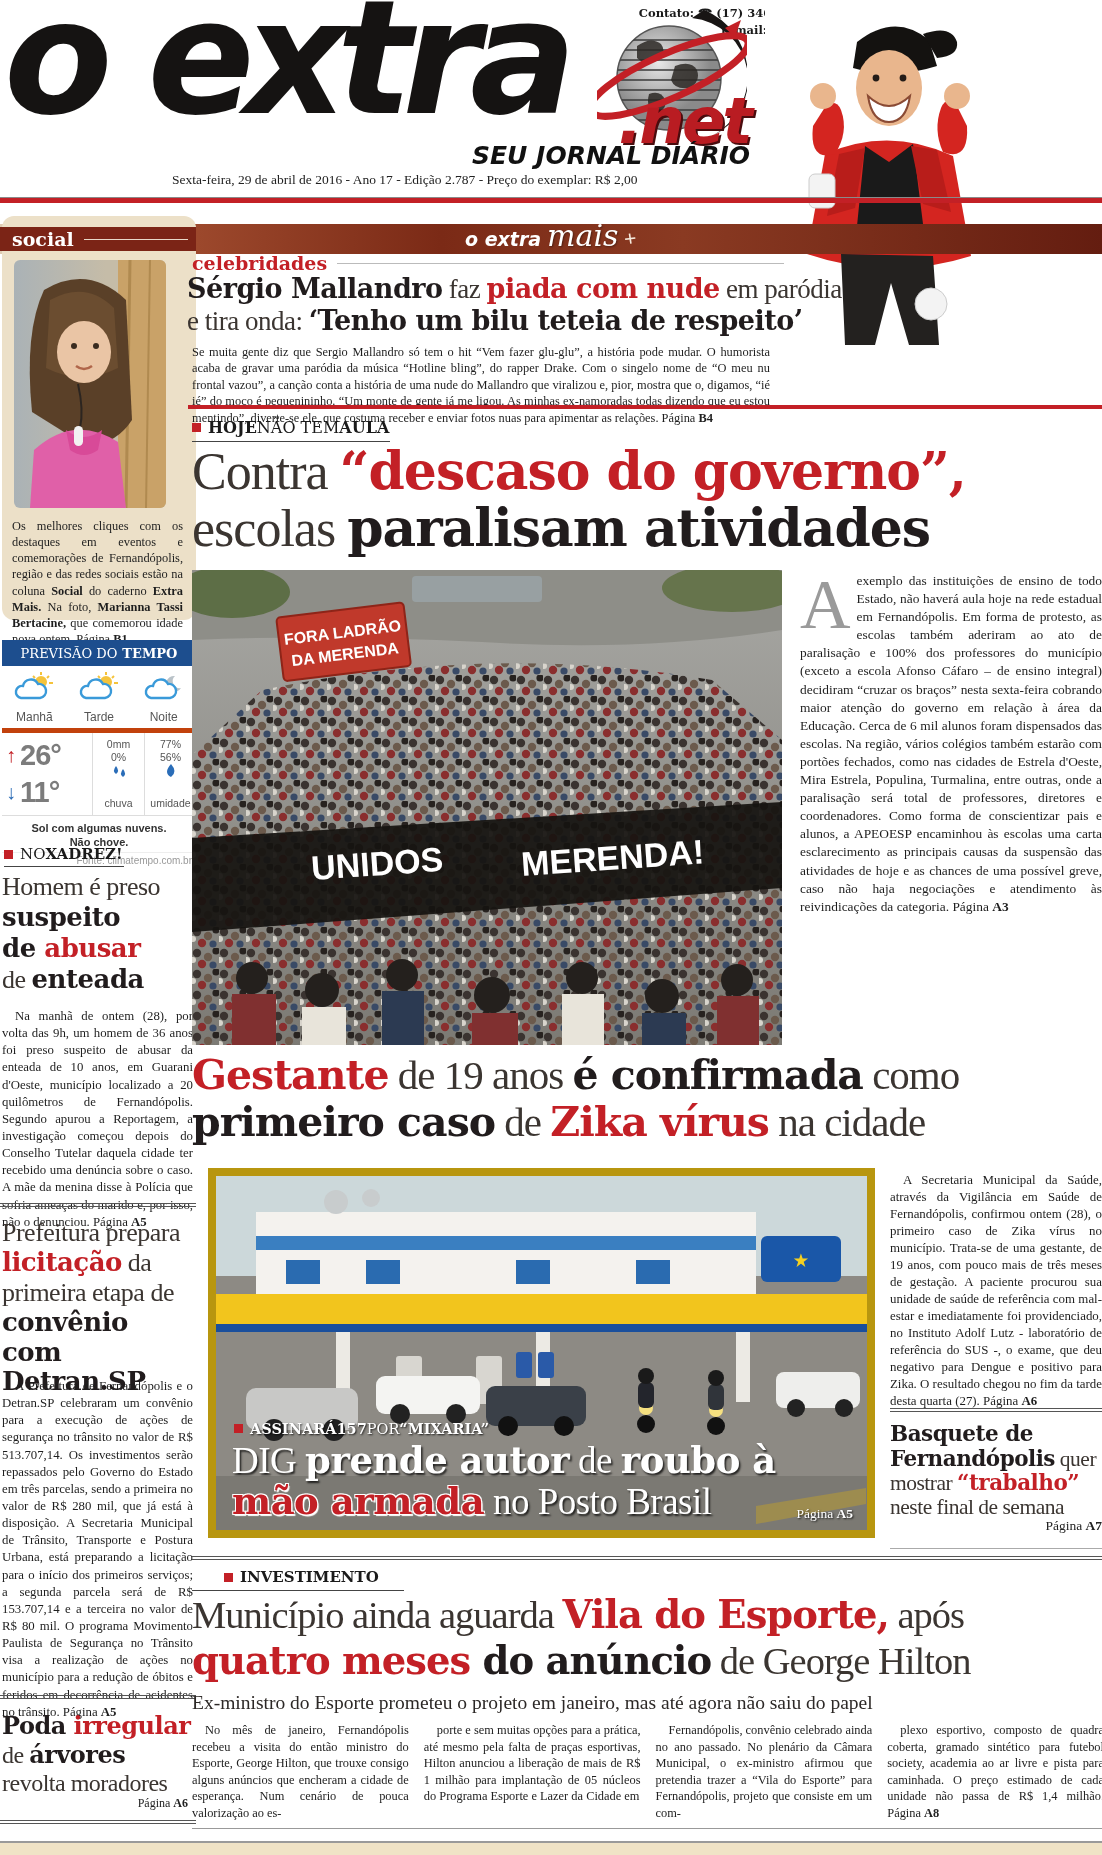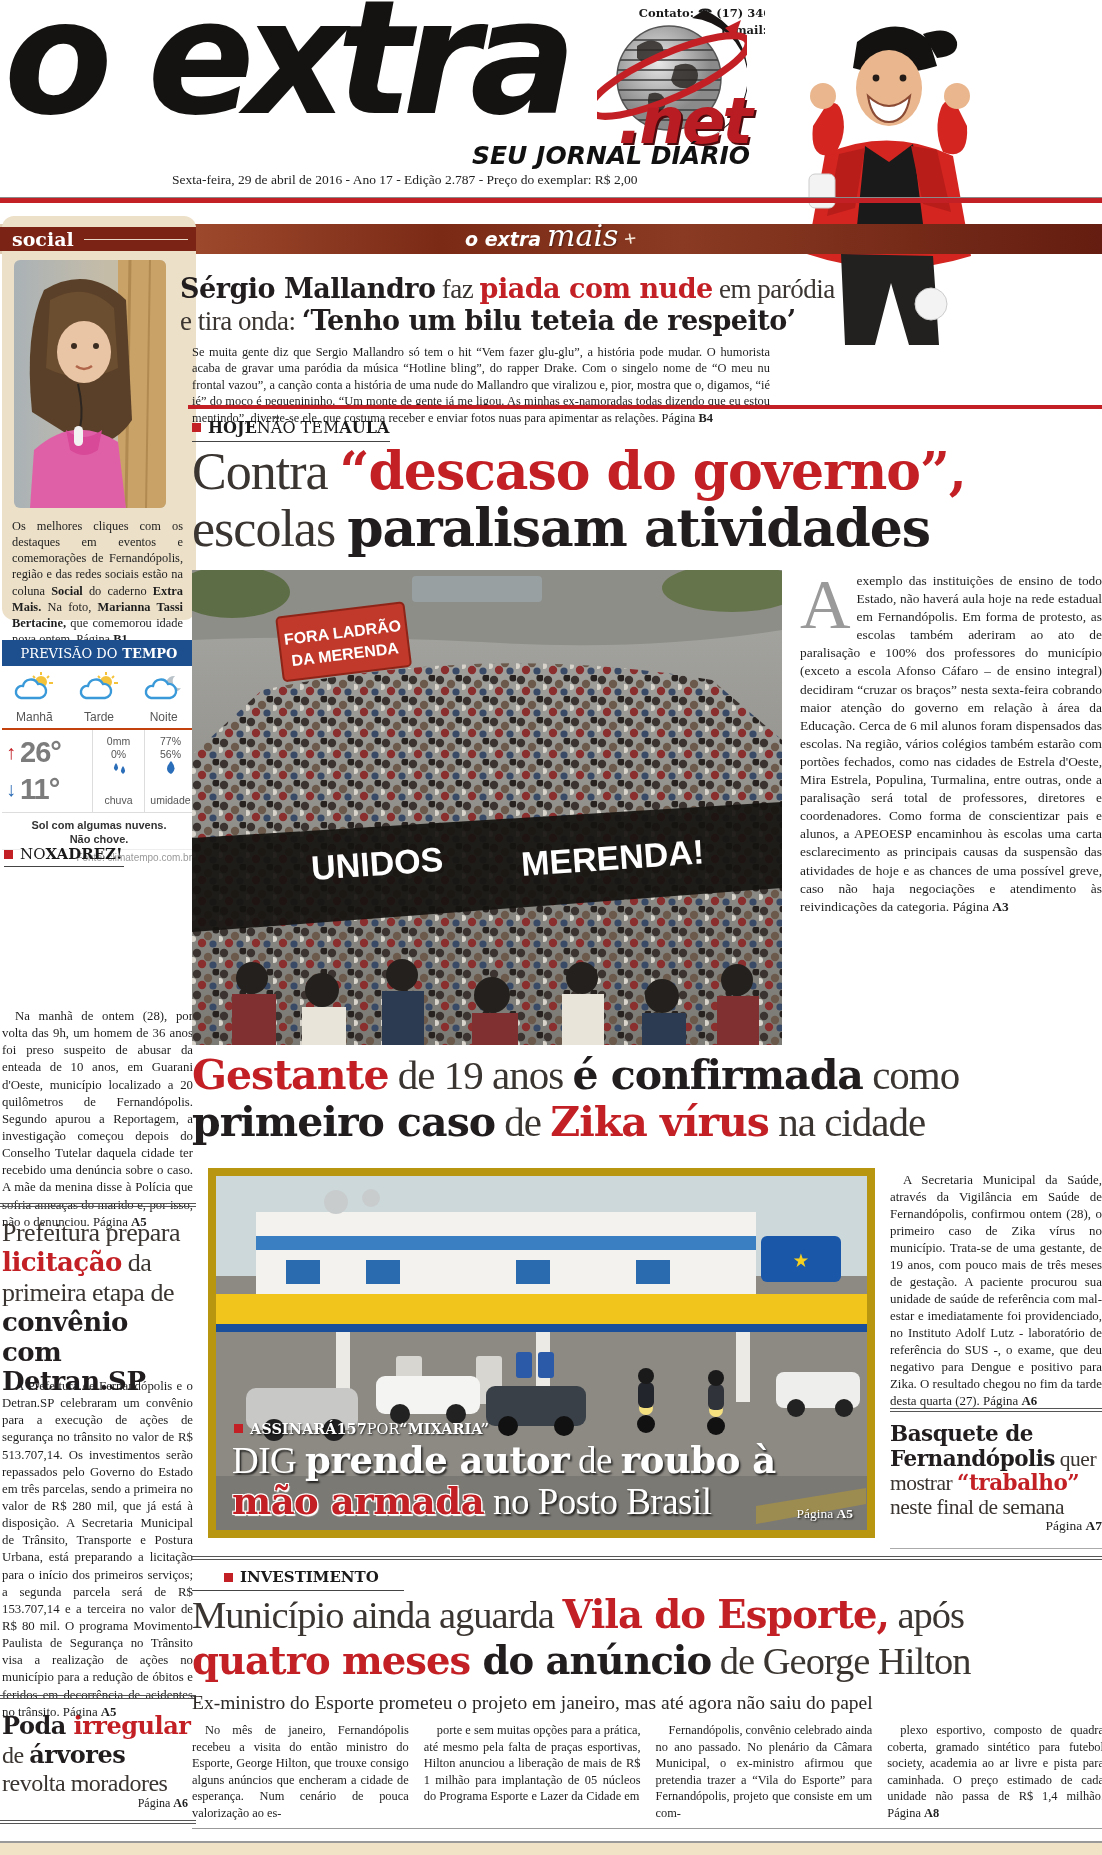--- a/index.html
+++ b/index.html
@@ -33,21 +33,21 @@
               align-items:center;padding-left:12px;box-sizing:border-box;}
   .social-bar .lbl{font-family:"DejaVu Serif",serif;font-weight:700;font-size:19px;color:#fff;line-height:1;}
   .social-bar::after{content:"";flex:1;height:1px;background:#e8d8c8;margin:0 8px 0 10px;}
   .social-photo{left:14px;top:260px;width:152px;height:248px;border-radius:6px;overflow:hidden;}
   .social-caption{left:12px;top:518px;width:171px;font-size:12.4px;line-height:1.3;
                   text-align:justify;color:#222;}
   .weather{left:2px;top:640px;width:194px;font-family:"Liberation Sans",sans-serif;}
   .weather-title{height:26px;background:#1d4e8e;color:#fff;display:flex;align-items:center;
                  justify-content:center;font-family:"DejaVu Serif",serif;font-size:13px;}
   .weather-title b{margin-left:5px;}
-  .w-icons{display:flex;border-bottom:2px solid #c2410c;}
+  .w-icons{display:flex;border-bottom:5px solid #c2410c;}
   .w-icons .wi{flex:1;text-align:center;padding:6px 0 4px;}
   .wi .wlab{font-size:12px;color:#555;margin-top:2px;}
   .w-mid{display:flex;border-bottom:1px solid #ddd;height:82px;}
   .w-temps{width:86px;display:flex;flex-direction:column;justify-content:center;gap:4px;padding-left:4px;}
   .w-temp{display:flex;align-items:center;gap:4px;}
   .w-arrow{font-weight:700;font-size:20px;}
   .w-arrow.up{color:#c32026;} .w-arrow.down{color:#2a6bb5;}
   .w-num{font-weight:700;font-size:29px;color:#7c7c7c;letter-spacing:-1px;}
   .w-col{flex:1;border-left:1px solid #ddd;display:flex;flex-direction:column;align-items:center;
          justify-content:center;font-size:10.5px;color:#555;line-height:1.25;}
@@ -66,21 +66,21 @@
   .body-txt{text-align:justify;color:#1e1e1e;}
   .pg{font-weight:700;}
   
   .lr-head{left:2px;width:192px;line-height:1.16;letter-spacing:-0.5px;}
   .lr-body{left:2px;width:191px;font-size:12.8px;line-height:1.34;text-align:justify;text-indent:13px;}
   .lr-div{left:0;width:196px;height:4px;border-top:1px solid #555;border-bottom:1px solid #555;box-sizing:border-box;}
   
   .celeb-kicker{left:192px;top:252px;width:592px;display:flex;align-items:center;
      font-family:"DejaVu Serif",serif;font-weight:700;font-size:19px;color:#c32026;}
   .celeb-kicker::after{content:"";flex:1;height:1px;background:#bbb;margin-left:10px;}
-  .celeb-head{left:180px;top:273px;width:600px;font-size:27px;line-height:1.2;letter-spacing:-0.5px;white-space:nowrap;}
+  .celeb-head{left:187px;top:273px;width:600px;font-size:27px;line-height:1.2;letter-spacing:-0.5px;white-space:nowrap;}
   .celeb-body{left:192px;top:344px;width:578px;font-size:12.4px;line-height:1.32;}
   .mallandro{left:765px;top:4px;width:245px;height:341px;}
   .rule-red-mid{left:188px;top:405px;width:914px;height:4px;background:#c32026;}
   
   .main-kicker{left:192px;top:418px;}
   .main-krule{left:192px;top:441px;width:198px;}
   .main-head{left:192px;top:443px;width:912px;font-size:52px;line-height:1.07;letter-spacing:-1px;white-space:nowrap;}
   .protest{left:192px;top:570px;width:590px;height:475px;}
   .main-body{left:800px;top:572px;width:302px;font-size:13.4px;line-height:1.35;}
   .dropcap{float:left;font-family:"Liberation Serif",serif;font-size:70px;line-height:.82;
@@ -300,20 +300,26 @@
     </div>
     <div class="w-source">Fonte: climatempo.com.br</div>
   </div>
 
   <div class="abs kicker" style="left:4px;top:845px;">
     <span class="ksq"></span>
     <span>NO </span>
     <b>XADREZ!</b>
   </div>
   <div class="abs krule" style="left:4px;top:866px;width:120px;"></div>
+  <div class="abs lr-head" style="top:872px;font-size:26px;">
+    <div><span class="hl-light">Homem é preso</span></div>
+    <div><span class="hl-bold">suspeito</span></div>
+    <div><span class="hl-bold">de </span><span class="hl-red">abusar</span></div>
+    <div><span class="hl-light">de </span><span class="hl-bold">enteada</span></div>
+  </div>
   <div class="abs lr-body body-txt" style="top:1008px;">
     <span>Na manhã de ontem (28), por volta das 9h, um homem de 36 anos foi preso suspeito de abusar da enteada de 10 anos, em Guarani d'Oeste, município localizado a 20 quilômetros de Fernandópolis. Segundo apurou a Reportagem, a investigação começou depois do Conselho Tutelar daquela cidade ter recebido uma denúncia sobre o caso. A mãe da menina disse à Polícia que sofria ameaças do marido e, por isso, não o denunciou. Página </span><b class="pg">A5</b>
   </div>
 
   <div class="abs lr-div" style="top:1203px;"></div>
 
   <div class="abs lr-head" style="top:1218px;font-size:26px;line-height:1.15;">
     <span class="hl-light">Prefeitura prepara </span><span class="hl-red">licitação</span><span class="hl-light"> da primeira etapa de </span><span class="hl-bold">convênio com Detran.SP</span>
   </div>
   <div class="abs lr-body body-txt" style="top:1378px;">
@@ -325,20 +331,23 @@
   <div class="abs lr-head" style="top:1712px;font-size:24px;">
     <div><span class="hl-bold">Poda </span><span class="hl-red">irregular</span></div>
     <div><span class="hl-light">de </span><span class="hl-bold">árvores</span></div>
     <div><span class="hl-light">revolta moradores</span></div>
   </div>
   <div class="abs poda-page">
     <span>Página </span><b>A6</b>
   </div>
   <div class="abs lr-div" style="top:1820px;"></div>
 
+  <div class="abs celeb-kicker">
+    <span>celebridades</span>
+  </div>
   <div class="abs celeb-head">
     <div><span class="hl-bold">Sérgio Mallandro</span><span class="hl-light"> faz </span><span class="hl-red">piada com nude</span><span class="hl-light"> em paródia</span></div>
     <div><span class="hl-light">e tira onda: </span><span class="hl-bold">‘Tenho um bilu teteia de respeito’</span></div>
   </div>
   <div class="abs celeb-body body-txt">
     <span>Se muita gente diz que Sergio Mallandro só tem o hit “Vem fazer glu-glu”, a história pode mudar. O humorista acaba de gravar uma paródia da música “Hotline bling”, do rapper Drake. Com o singelo nome de “O meu nu frontal vazou”, a canção conta a história de uma nude do Mallandro que viralizou e, pior, mostra que o, digamos, “ié ié” do moço é pequenininho. “Um monte de gente já me ligou. As minhas ex-namoradas todas dizendo que eu estou mentindo”, diverte-se ele, que costuma receber e enviar fotos nuas para apimentar as relações. Página </span><b class="pg">B4</b>
   </div>
 
   <div class="abs rule-red-mid"></div>
 

